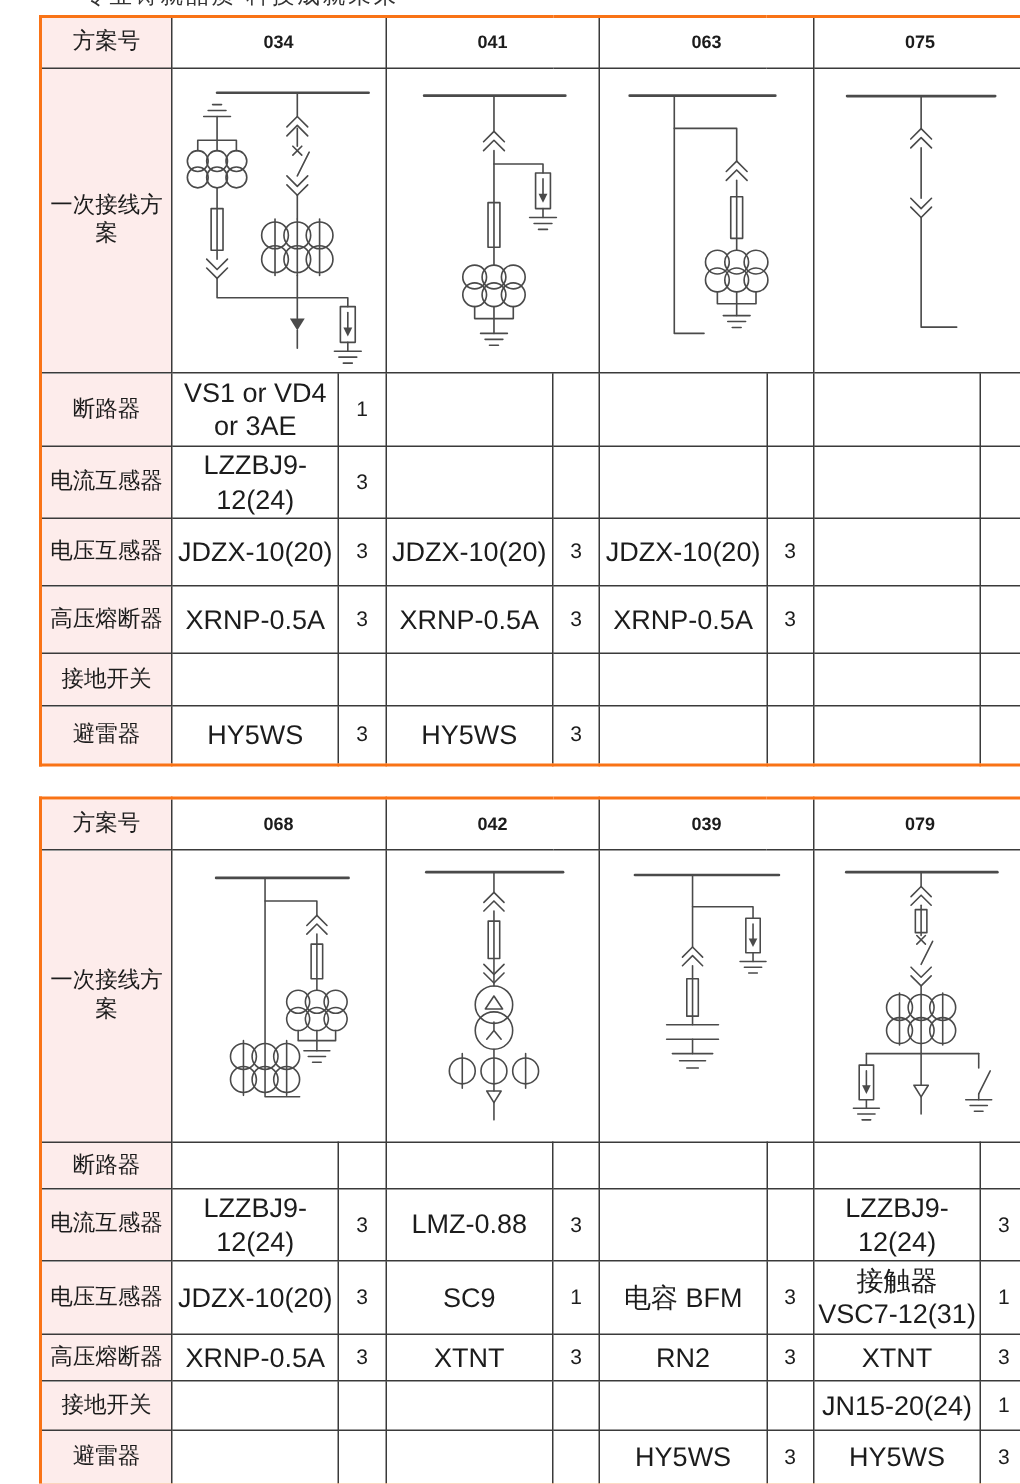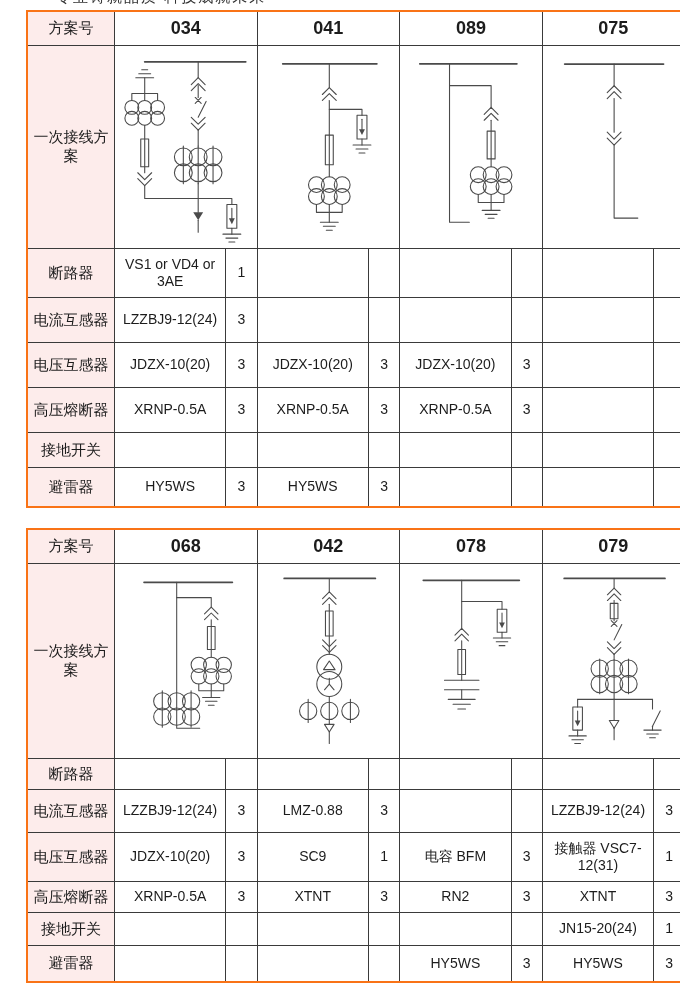--- a/index.html
+++ b/index.html
@@ -15,22 +15,22 @@
   table.scheme-table{
     border-collapse:collapse;table-layout:fixed;
     margin-left:26px;width:660px;border:2px solid #f97316;background:#fff;
   }
   #t1{margin-top:20px;}
   .scheme-table td{
     border:1.5px solid #3a3a3a;text-align:center;vertical-align:middle;
     padding:1px 2px;font-size:14px;overflow:hidden;line-height:1.25;
   }
   .scheme-table td.label{background:#fdeceb;font-size:15px;}
-  .scheme-table td.scheme-no{font-weight:600;font-size:18px;}
-  .scheme-table td.model{font-size:14px;}
+  .scheme-table td.scheme-no{font-weight:600;font-size:12px;}
+  .scheme-table td.model{font-size:18px;}
   .scheme-table td.qty{font-size:14px;}
   .scheme-table td.diag-cell{padding:0;}
   .diag{display:block;width:100%;height:100%;}
   .diag path,.diag rect,.diag circle{stroke:#4a4a4a;fill:none;stroke-width:1.1;stroke-linecap:round;stroke-linejoin:round;}
   .diag .bus{stroke-width:1.8;}
   .diag .f{fill:#4a4a4a;stroke:none;}
 
   
   #t0 .r-head td{height:31px}
   #t0 .r-diag td{height:200px}
@@ -65,21 +65,21 @@
         <col style="width: 111px;">
         <col style="width: 31px;">
         <col style="width: 111px;">
         <col style="width: 31px;">
       </colgroup>
       <tbody>
         <tr class="r-head">
           <td class="label">方案号</td>
           <td class="scheme-no" colspan="2">034</td>
           <td class="scheme-no" colspan="2">041</td>
-          <td class="scheme-no" colspan="2">089</td>
+          <td class="scheme-no" colspan="2">063</td>
           <td class="scheme-no" colspan="2">075</td>
         </tr>
         <tr class="r-diag">
           <td class="label">一次接线方案</td>
           <td class="diag-cell" colspan="2">
   <svg class="diag" viewBox="0 0 143 200" preserveAspectRatio="xMidYMid meet">
     <path class="bus" d="M30 14 H132"></path>
     <path d="M84 14 V30"></path>
     <path d="M77 37 L84 30 L91 37 M77 43 L84 36 L91 43"></path>
     <path d="M84 38 V50"></path>
@@ -259,21 +259,21 @@
         <col style="width: 111px;">
         <col style="width: 31px;">
         <col style="width: 111px;">
         <col style="width: 31px;">
       </colgroup>
       <tbody>
         <tr class="r-head">
           <td class="label">方案号</td>
           <td class="scheme-no" colspan="2">068</td>
           <td class="scheme-no" colspan="2">042</td>
-          <td class="scheme-no" colspan="2">078</td>
+          <td class="scheme-no" colspan="2">039</td>
           <td class="scheme-no" colspan="2">079</td>
         </tr>
         <tr class="r-diag">
           <td class="label">一次接线方案</td>
           <td class="diag-cell" colspan="2">
   <svg class="diag" viewBox="0 0 143 200" preserveAspectRatio="xMidYMid meet">
     <path class="bus" d="M28 18 H120"></path>
     <path d="M62 18 V170 M62 170 H86"></path>
     <g>
       <path d="M62 34 H98 M98 34 V44"></path>

